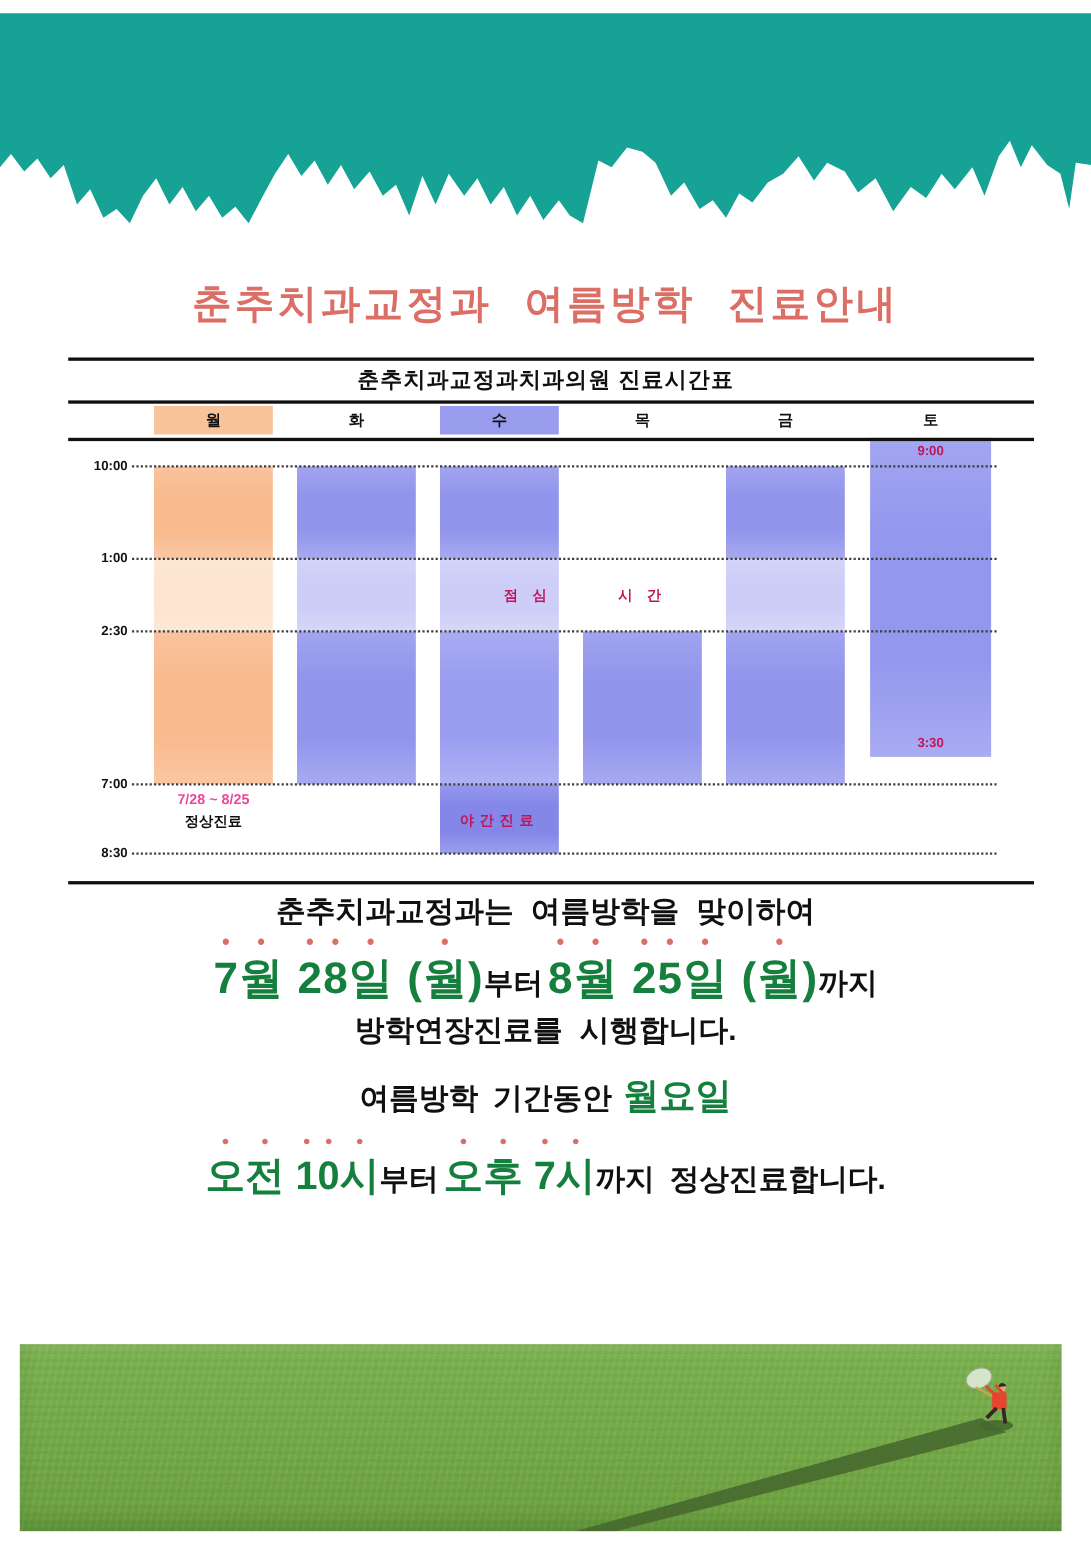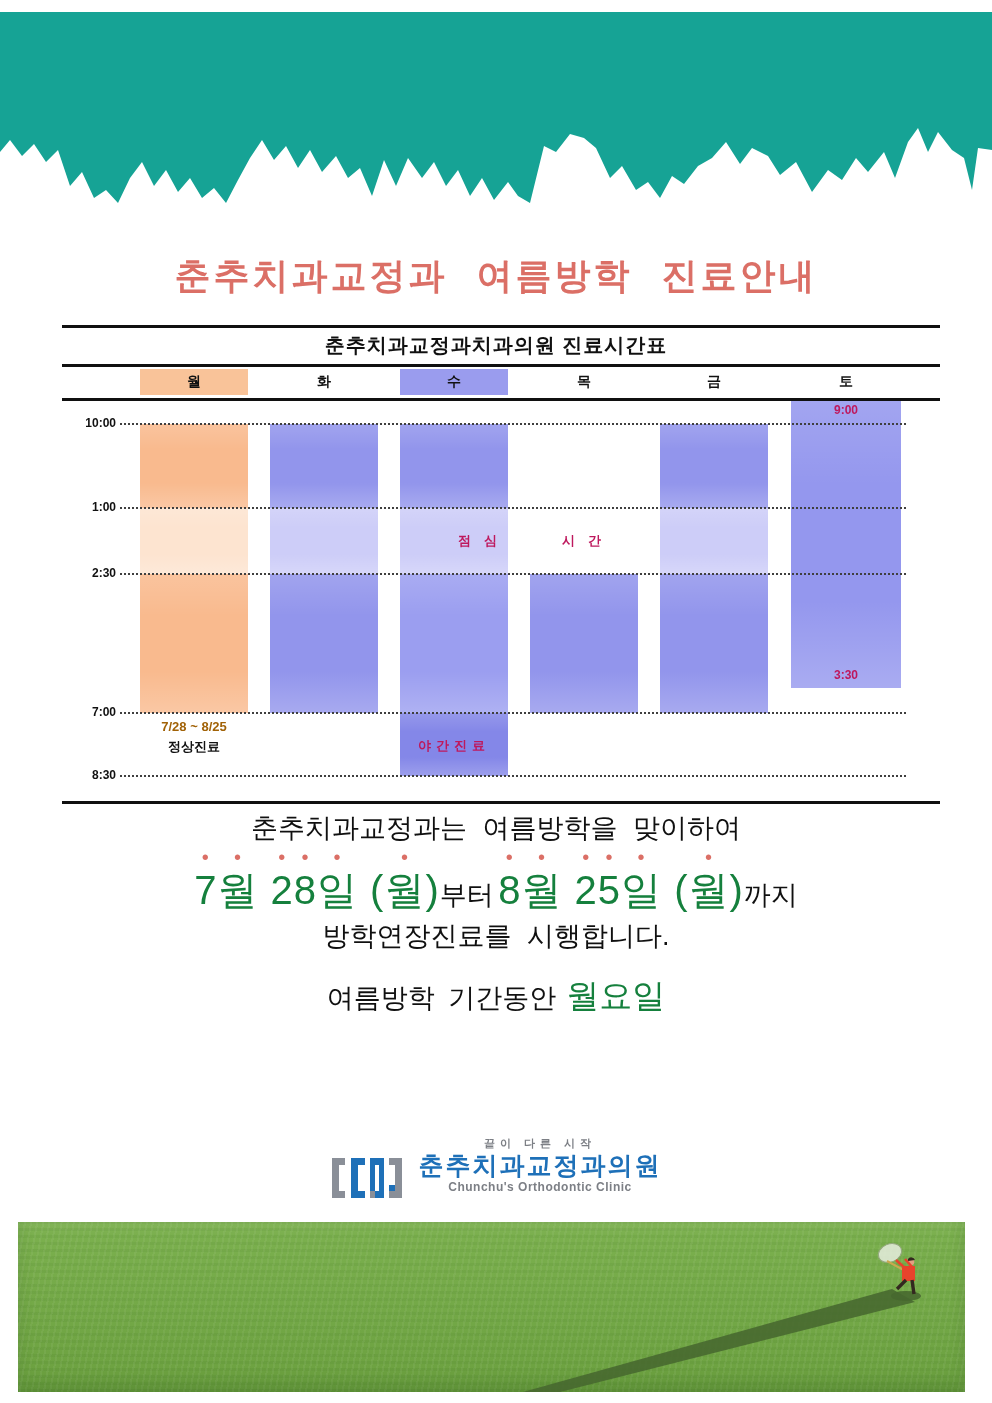--- a/index.html
+++ b/index.html
@@ -13,21 +13,21 @@
   .tbl-title{position:absolute;top:332px;left:0;width:100%;text-align:center;
     font-size:20px;font-weight:bold;letter-spacing:1px;color:#101010;z-index:2;}
   #chart{position:absolute;inset:0;z-index:1;}
   .day-cell{position:absolute;top:369px;height:26px;display:flex;align-items:center;justify-content:center;
     font-size:14px;font-weight:bold;z-index:2;}
   .gridline{position:absolute;border-top:2px dotted #3f3f3f;height:0;z-index:4;}
   .tlabel{position:absolute;left:58px;width:58px;text-align:right;font-size:12px;font-weight:bold;z-index:5;}
   .seg{position:absolute;z-index:2;
     background-image:linear-gradient(180deg,rgba(255,255,255,.14),rgba(255,255,255,0) 30%,rgba(255,255,255,0) 70%,rgba(255,255,255,.20));}
   .ann{position:absolute;z-index:5;font-weight:bold;color:#be185d;white-space:nowrap;}
-  .msg{position:absolute;left:0;width:100%;text-align:center;font-weight:normal;color:#101010;z-index:2;}
+  .msg{position:absolute;left:0;width:100%;text-align:center;font-weight:bold;color:#101010;z-index:2;}
   .msg .blk{font-size:27px;word-spacing:6px;}
   .msg .red{color:#15803d;}
   .l1{top:810px;font-size:27px;word-spacing:8px;}
   .l2{top:846px;}
   .l2 .red{font-size:40px;letter-spacing:1px;}
   .l3{top:918px;font-size:27px;word-spacing:8px;}
   .l4{top:974px;}
   .l4 .blk{margin-right:10px;}
   .l4 .red{font-size:33px;}
   .l5{top:1028px;}
@@ -99,49 +99,35 @@
       <div class="gridline" style="left: 120px; width: 786px; top: 423px;"></div>
       <div class="tlabel" style="top: 416px;">10:00</div>
       <div class="gridline" style="left: 120px; width: 786px; top: 507px;"></div>
       <div class="tlabel" style="top: 500px;">1:00</div>
       <div class="gridline" style="left: 120px; width: 786px; top: 573px;"></div>
       <div class="tlabel" style="top: 566px;">2:30</div>
       <div class="gridline" style="left: 120px; width: 786px; top: 712px;"></div>
       <div class="tlabel" style="top: 705px;">7:00</div>
       <div class="gridline" style="left: 120px; width: 786px; top: 775px;"></div>
       <div class="tlabel" style="top: 768px;">8:30</div>
-      <div class="ann" style="left: 140px; width: 108px; top: 719px; text-align: center; font-size: 13px; color: #a16207;">7/28 ~ 8/25</div>
+      <div class="ann" style="left: 140px; width: 108px; top: 719px; text-align: center; font-size: 13px; color: #ec4899;">7/28 ~ 8/25</div>
       <div class="ann" style="left: 140px; width: 108px; top: 738px; text-align: center; font-size: 13px; color: rgb(17, 17, 17);">정상진료</div>
       <div class="ann" style="left: 400px; width: 108px; top: 737px; text-align: center; font-size: 13px; letter-spacing: 5px;">야간진료</div>
       <div class="ann" style="left: 458px; top: 532px; font-size: 13px; letter-spacing: 13px;">점심</div>
       <div class="ann" style="left: 546px; top: 532px; font-size: 13px; letter-spacing: 13px; margin-left: 16px;">시간</div>
       <div class="ann" style="left: 791px; width: 110px; top: 403px; text-align: center; font-size: 12px;">9:00</div>
       <div class="ann" style="left: 791px; width: 110px; top: 668px; text-align: center; font-size: 12px;">3:30</div>
     </div>
 
   <div class="msg l1">춘추치과교정과는 여름방학을 맞이하여</div>
   <div class="msg l2"><span class="red em">7월 28일 (월)</span><span class="blk">부터</span> <span class="red em">8월 25일 (월)</span><span class="blk">까지</span></div>
   <div class="msg l4"><span class="blk">여름방학 기간동안</span><span class="red">월요일</span></div>
   <div class="msg l3">방학연장진료를 시행합니다.</div>
+  <div class="msg l5"><span class="red em">오전 10시</span><span class="blk">부터</span> <span class="red em">오후 7시</span><span class="blk">까지 정상진료합니다.</span></div>
 
-  <div class="logo">
-    <svg class="logo-mark" width="76" height="48" viewBox="0 0 76 48">
-      <path d="M1,4 h13 v7 h-6 v26 h6 v7 h-13 z" fill="#8a8f98"></path>
-      <path d="M20,4 h14 v7 h-7 v26 h7 v7 h-14 z" fill="#1e70b8"></path>
-      <path fill-rule="evenodd" d="M39,4 h14 v40 h-14 z M44,11 h4 v26 h-4 z" fill="#1e70b8"></path>
-      <rect x="39" y="37" width="5" height="7" fill="#8a8f98"></rect>
-      <path d="M58,4 h13 v40 h-13 v-7 h6 v-26 h-6 z" fill="#8a8f98"></path>
-      <rect x="58" y="31" width="6" height="6" fill="#1e70b8"></rect>
-    </svg>
-    <div class="logo-text">
-      <div class="logo-tagline">끝이 다른 시작</div>
-      <div class="logo-name">춘추치과교정과의원</div>
-      <div class="logo-sub">Chunchu's Orthodontic Clinic</div>
-    </div>
-  </div>
 
   <div class="grass">
     <svg viewBox="0 0 947 170">
       <polygon points="505,170 542,170 897,80 874,67" fill="#47682f" opacity="0.88"></polygon>
       <ellipse cx="888" cy="74" rx="15" ry="5" fill="#47682f" opacity="0.88"></ellipse>
       <ellipse cx="872" cy="31" rx="12" ry="9" fill="#e7eedf" opacity="0.85" stroke="#9aa888" stroke-width="1" transform="rotate(-22 872 31)"></ellipse>
       <line x1="869" y1="39" x2="891" y2="51" stroke="#caa84e" stroke-width="2"></line>
       <path d="M884,44 h13 v15 h-13 z" fill="#e8432c"></path>
       <circle cx="893" cy="40" r="3.2" fill="#e2a183"></circle>
       <path d="M890,37 a4 4 0 0 1 7,1 l-7,1 z" fill="#33281f"></path>

